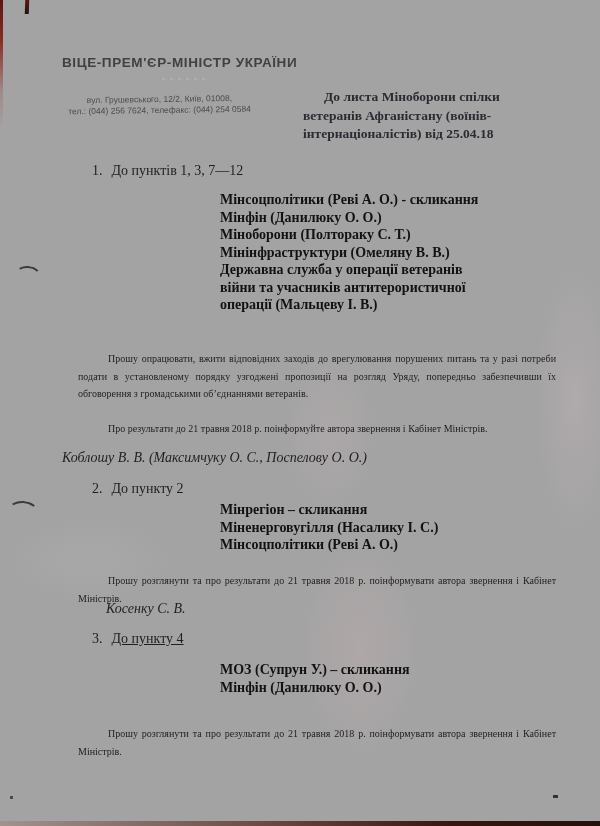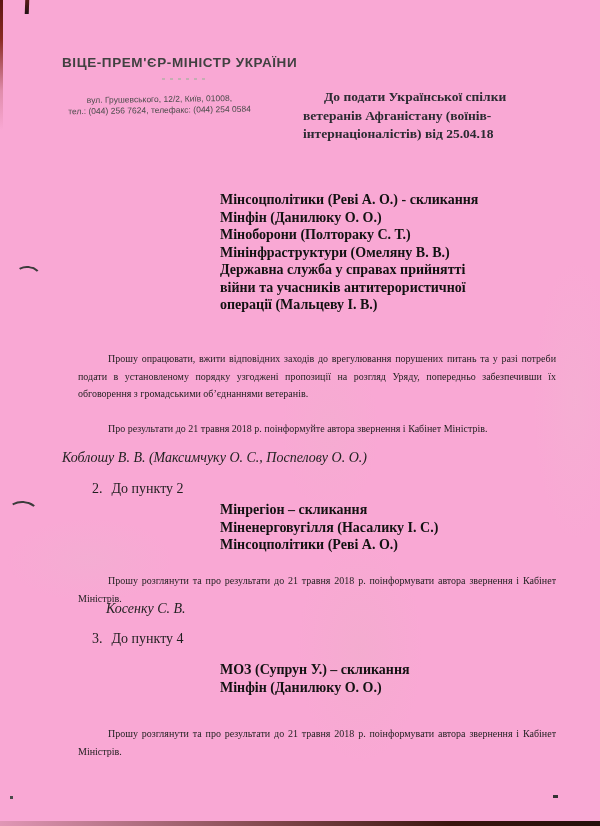--- a/index.html
+++ b/index.html
@@ -1,19 +1,19 @@
 <!DOCTYPE html>
 <html><head>
 <meta charset="utf-8">
 <style>
   html,body{margin:0;padding:0;}
   .page{
     position:relative;
     width:600px;height:826px;
-    background:#f9a8d4;
+    background:#a3a3a3;
     overflow:hidden;
     font-family:"Liberation Serif", serif;
     color:#1e1e1e;
   }
   
   .smudges{
     position:absolute;inset:0;pointer-events:none;
     background:
       radial-gradient(ellipse 90px 160px at 360px 650px, rgba(225,185,190,0.20), transparent 70%),
       radial-gradient(ellipse 70px 120px at 330px 430px, rgba(225,190,195,0.16), transparent 70%),
@@ -107,50 +107,53 @@
   <div class="dot dot-br"></div>
 
   <div class="lh-title">ВІЦЕ-ПРЕМ'ЄР-МІНІСТР УКРАЇНИ</div>
   <div class="lh-squiggle"></div>
   <div class="lh-addr">
     <div>вул. Грушевського, 12/2, Київ, 01008,</div>
     <div>тел.: (044) 256 7624, телефакс: (044) 254 0584</div>
   </div>
 
   <div class="reference">
-    <div class="ref-line-1">До подати Української спілки</div>
+    <div class="ref-line-1">До листа Міноборони спілки</div>
     <div>ветеранів Афганістану (воїнів-</div>
     <div>інтернаціоналістів) від 25.04.18</div>
   </div>
 
+  <div class="sec-heading" style="top:163px;">
+    <span class="sec-num">1.</span><span>До пунктів 1, 3, 7—12</span>
+  </div>
   <div class="recipients" style="top:191px;">
     <div>Мінсоцполітики (Реві А. О.) - скликання</div>
     <div>Мінфін (Данилюку О. О.)</div>
     <div>Міноборони (Полтораку С. Т.)</div>
     <div>Мінінфраструктури (Омеляну В. В.)</div>
-    <div>Державна служба у справах прийнятті</div>
+    <div>Державна служба у операції ветеранів</div>
     <div>війни та учасників антитерористичної</div>
     <div>операції (Мальцеву І. В.)</div>
   </div>
   <p class="body-par" style="top:334px;">Прошу опрацювати, вжити відповідних заходів до врегулювання порушених питань та у разі потреби подати в установленому порядку узгоджені пропозиції на розгляд Уряду, попередньо забезпечивши їх обговорення з громадськими об’єднаннями ветеранів.</p>
   <p class="body-par" style="top:404px;">Про результати до 21 травня 2018 р. поінформуйте автора звернення і Кабінет Міністрів.</p>
   <div class="signature" style="top:450px;">Коблошу В. В. (Максимчуку О. С., Поспелову О. О.)</div>
 
   <div class="sec-heading" style="top:481px;">
     <span class="sec-num">2.</span><span>До пункту 2</span>
   </div>
   <div class="recipients" style="top:501px;">
     <div>Мінрегіон – скликання</div>
     <div>Міненерговугілля (Насалику І. С.)</div>
     <div>Мінсоцполітики (Реві А. О.)</div>
   </div>
   <p class="body-par" style="top:556px;">Прошу розглянути та про результати до 21 травня 2018 р. поінформувати автора звернення і Кабінет Міністрів.</p>
   <div class="signature" style="top:601px;margin-left:44px;">Косенку С. В.</div>
 
-  <div class="sec-heading" style="top:631px;">
+  <div class="sec-heading" style="top:631px;text-decoration:underline;">
     <span class="sec-num">3.</span><span>До пункту 4</span>
   </div>
   <div class="recipients" style="top:661px;">
     <div>МОЗ (Супрун У.) – скликання</div>
     <div>Мінфін (Данилюку О. О.)</div>
   </div>
   <p class="body-par" style="top:709px;">Прошу розглянути та про результати до 21 травня 2018 р. поінформувати автора звернення і Кабінет Міністрів.</p>
 </div>
 
 </body></html>

